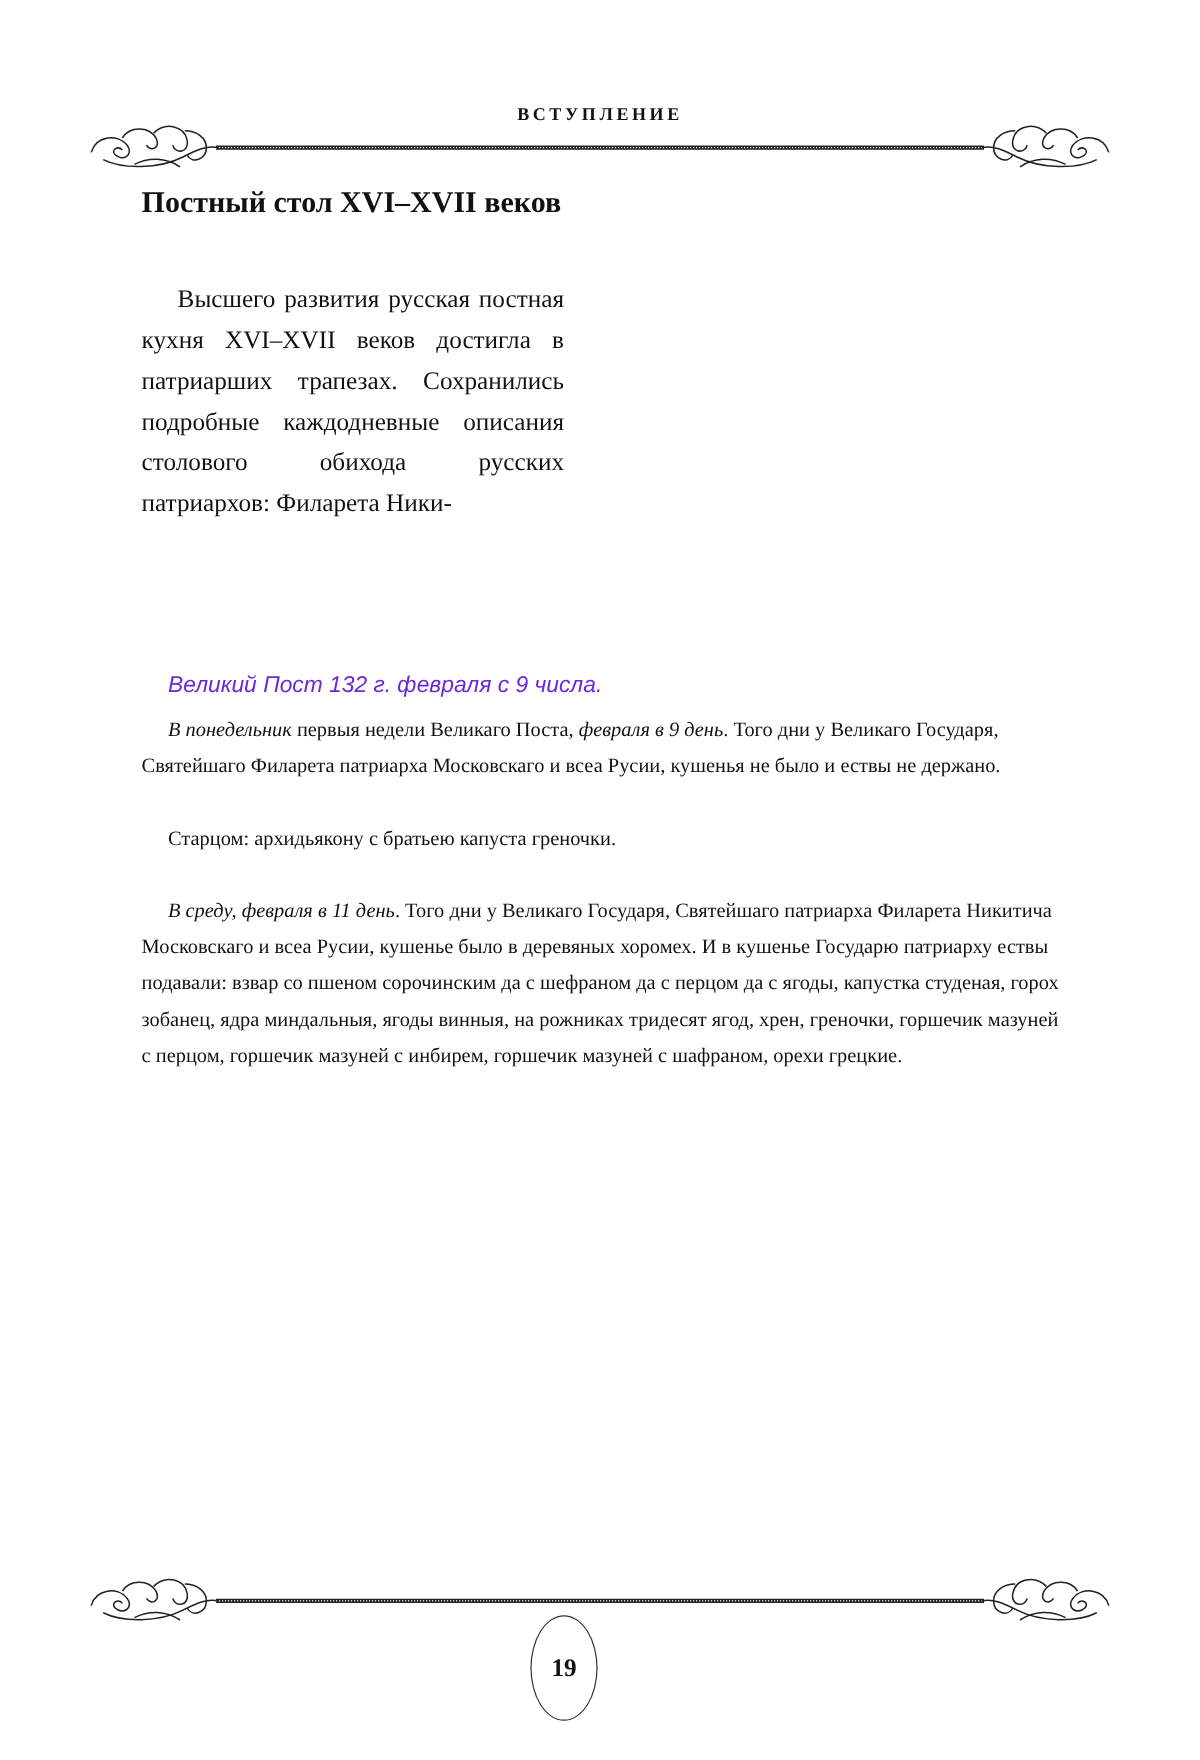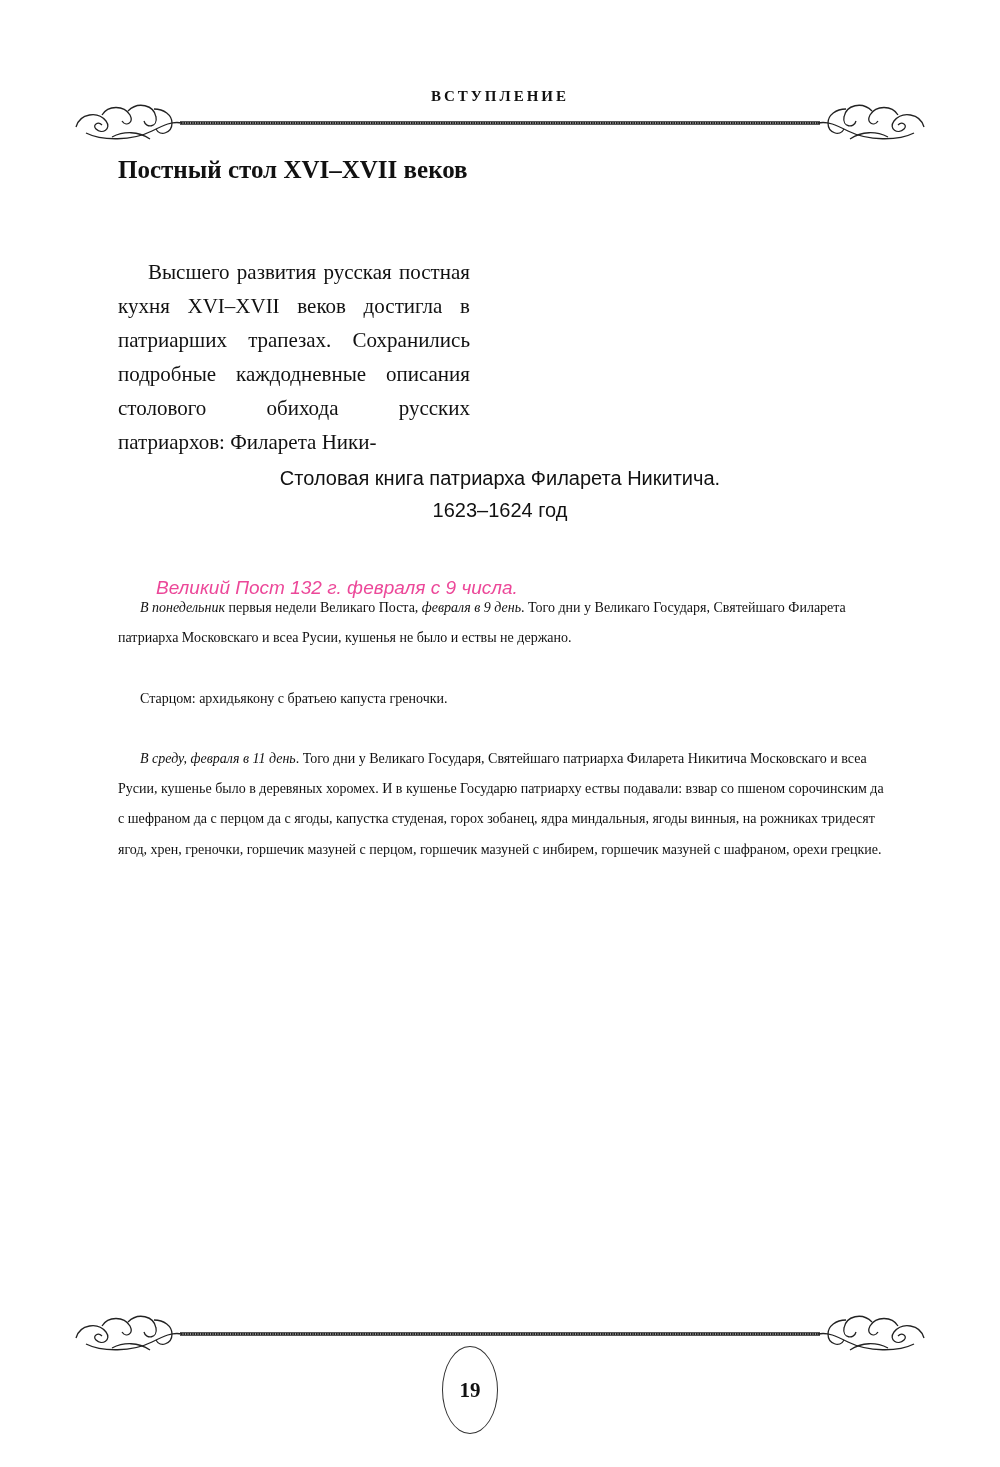--- a/index.html
+++ b/index.html
@@ -10,27 +10,27 @@
 
   .rule-band { position: absolute; left: 72px; width: 856px; height: 46px; }
   .rule-band.top { top: 101px; }
   .rule-band.bottom { top: 1312px; }
   .rule-band svg { position: absolute; left: 0; top: 0; }
 
   .section-title { position: absolute; left: 118px; top: 156px; font-size: 25px; font-weight: bold; margin: 0; }
 
   .intro { position: absolute; top: 232px; left: 118px; width: 764px; display: flex; justify-content: space-between; font-size: 21px; line-height: 34px; }
   .intro .col { width: 352px; text-align: justify; margin: 0; }
-  .intro .col.left { text-indent: 30px; margin-top: 23px; }
+  .intro .col.left { text-indent: 30px; }
 
   .book-title { position: absolute; top: 462px; left: 0; width: 1000px; text-align: center; font-family: "Liberation Sans", "DejaVu Sans", sans-serif; font-size: 20px; line-height: 32px; margin: 0; }
 
-  .subhead { position: absolute; left: 140px; top: 561px; font-family: "Liberation Sans", "DejaVu Sans", sans-serif; font-style: italic; font-size: 19px; color: #ec4899; margin: 16px; }
+  .subhead { position: absolute; left: 140px; top: 561px; font-family: "Liberation Sans", "DejaVu Sans", sans-serif; font-style: italic; font-size: 19px; color: #6d28d9; margin: 0; }
 
-  .entries { position: absolute; left: 118px; top: 593px; width: 770px; font-size: 14px; line-height: 30.3px; }
+  .entries { position: absolute; left: 118px; top: 593px; width: 770px; font-size: 17px; line-height: 30.3px; }
   .entries p { margin: 0; text-indent: 22px; }
   .entries p.cont { text-indent: 22px; }
   .entries .gap { height: 30px; }
   .entries i { font-style: italic; }
 
   .page-number-oval { position: absolute; left: 442px; top: 1346px; width: 54px; height: 86px; border: 1px solid #333; border-radius: 50%; background: #fff; display: flex; align-items: center; justify-content: center; font-size: 21px; font-weight: bold; }
 </style>
 </head>
 <body>
 
@@ -58,24 +58,20 @@
       </g>
     </svg>
   </div>
 
   <h1 class="section-title">Постный стол XVI–XVII веков</h1>
 
   <div class="intro">
     <p class="col left">Высшего развития русская постная кухня XVI–XVII веков достигла в патриарших трапезах. Сохранились подробные каждодневные описания столового обихода русских патриархов: Филарета Ники-</p>
   </div>
 
-  <div class="book-title">
-    <div>Столовая книга патриарха Филарета Никитича.</div>
-    <div>1623–1624 год</div>
-  </div>
 
   <p class="subhead">Великий Пост 132 г. февраля с 9 числа.</p>
 
   <div class="entries">
     <p><i>В понедельник</i><span> первыя недели Великаго Поста, </span><i>февраля в 9 день</i><span>. Того дни у Великаго Государя, Святейшаго Филарета патриарха Московскаго и всеа Русии, кушенья не было и ествы не держано.</span></p>
     <div class="gap"></div>
     <p class="cont">Старцом: архидьякону с братьею капуста греночки.</p>
     <div class="gap"></div>
     <p><i>В среду, февраля в 11 день</i><span>. Того дни у Великаго Государя, Святейшаго патриарха Филарета Никитича Московскаго и всеа Русии, кушенье было в деревяных хоромех. И в кушенье Государю патриарху ествы подавали: взвар со пшеном сорочинским да с шефраном да с перцом да с ягоды, капустка студеная, горох зобанец, ядра миндальныя, ягоды винныя, на рожниках тридесят ягод, хрен, греночки, горшечик мазуней с перцом, горшечик мазуней с инбирем, горшечик мазуней с шафраном, орехи грецкие.</span></p>
     <div class="gap"></div>

